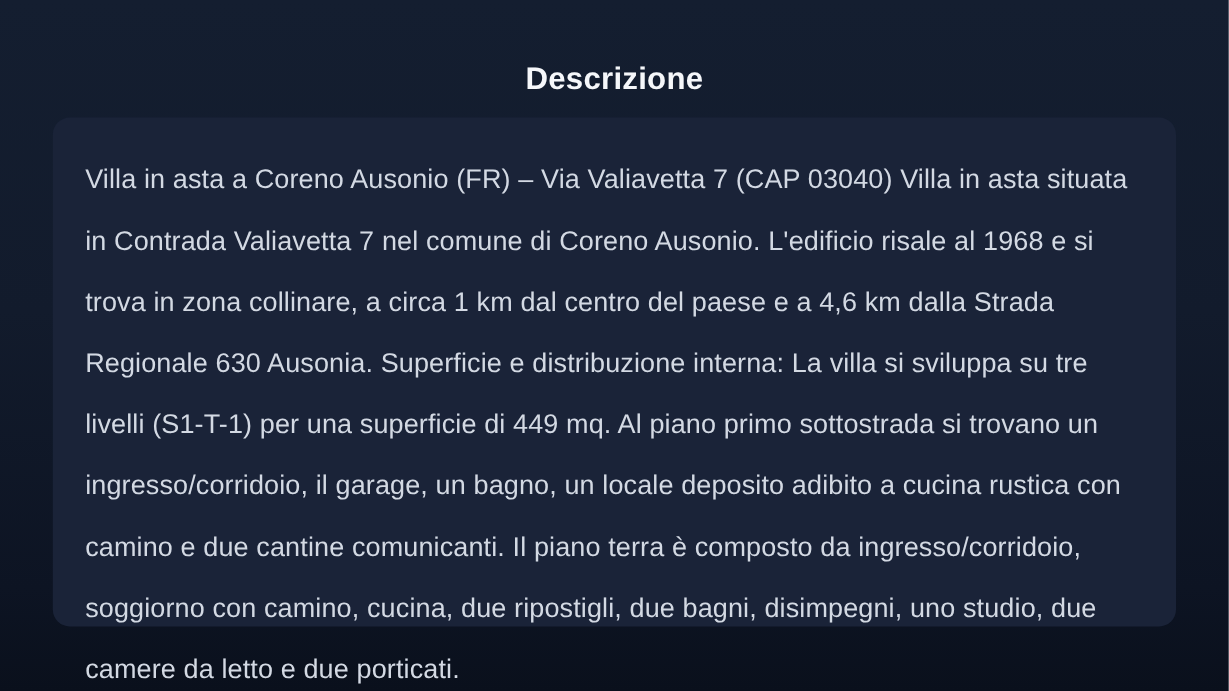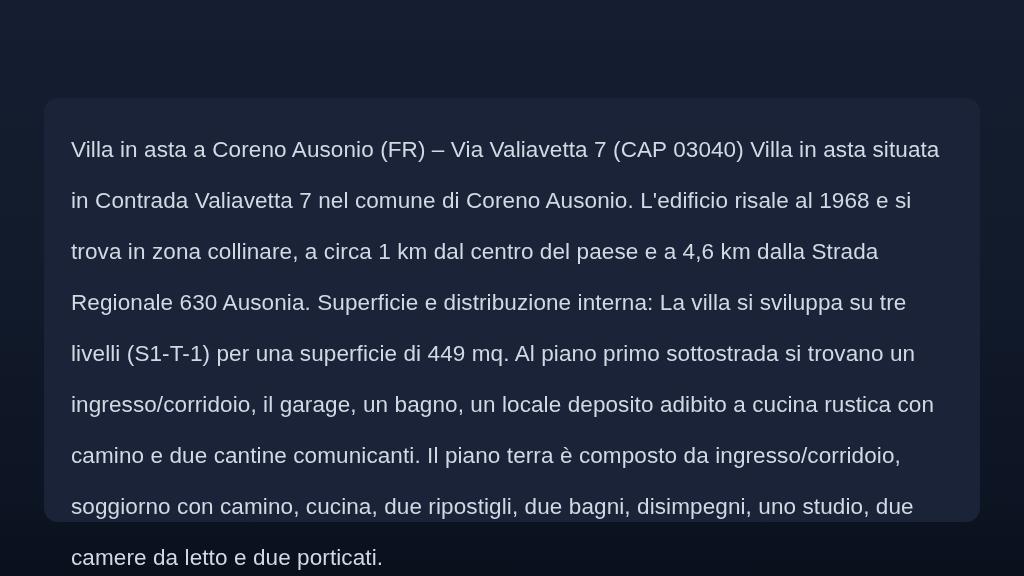--- a/index.html
+++ b/index.html
@@ -62,19 +62,20 @@
     font-weight: 700;
     letter-spacing: 0.3px;
     color: #7b8391;
   }
 </style>
 </head>
 <body>
 
 <div class="stage">
 
+  <h1 class="title">Descrizione</h1>
 
   <div class="card">
     <p class="desc">Villa in asta a Coreno Ausonio (FR) – Via Valiavetta 7 (CAP 03040) Villa in asta situata in Contrada Valiavetta 7 nel comune di Coreno Ausonio. L'edificio risale al 1968 e si trova in zona collinare, a circa 1 km dal centro del paese e a 4,6 km dalla Strada Regionale 630 Ausonia. Superficie e distribuzione interna: La villa si sviluppa su tre livelli (S1-T-1) per una superficie di 449 mq. Al piano primo sottostrada si trovano un ingresso/corridoio, il garage, un bagno, un locale deposito adibito a cucina rustica con camino e due cantine comunicanti. Il piano terra è composto da ingresso/corridoio, soggiorno con camino, cucina, due ripostigli, due bagni, disimpegni, uno studio, due camere da letto e due porticati.</p>
   </div>
 
 
 </div>
 
 </body></html>

